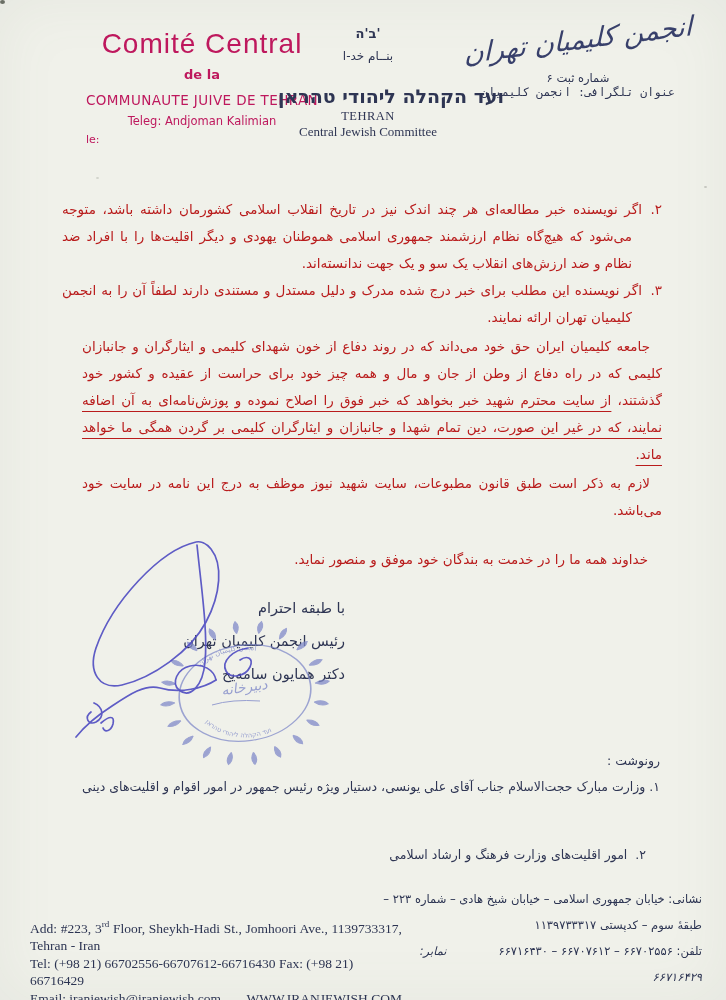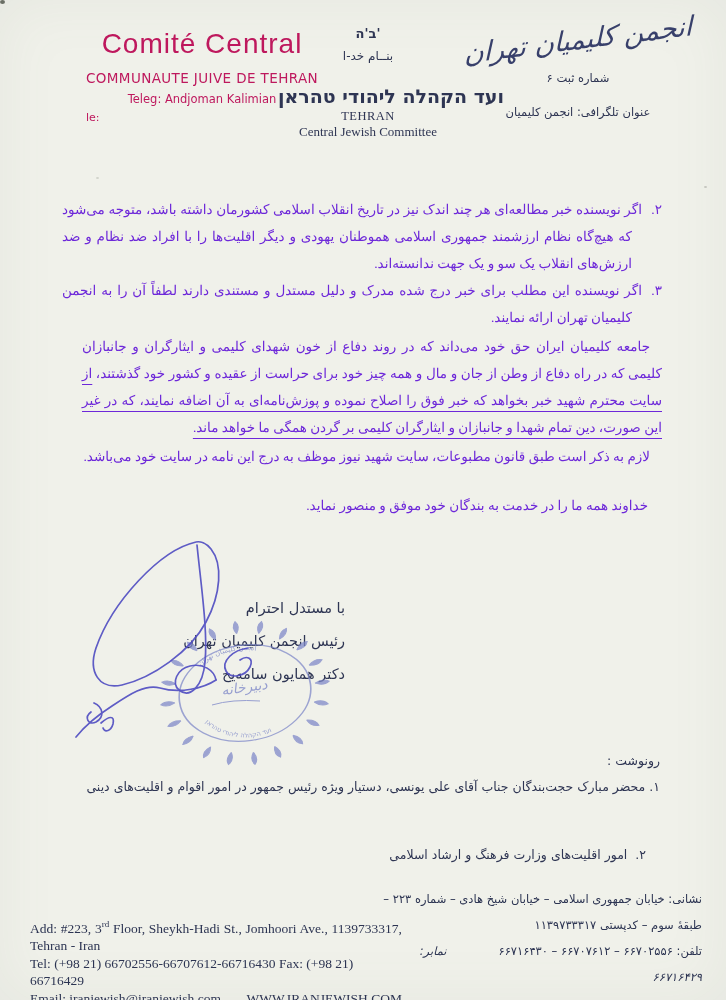--- a/index.html
+++ b/index.html
@@ -29,27 +29,27 @@
   .hdr-center .teh{font-size:12.5px;margin-top:2px;font-family:"Liberation Serif",serif;letter-spacing:.5px;}
   .hdr-center .cjc{font-size:13px;font-family:"Liberation Serif",serif;}
 
   .hdr-right{position:absolute;right:28px;top:24px;width:240px;text-align:center;direction:rtl;}
   .hdr-right .callig{
     font-size:27px;font-style:italic;color:#38406b;
     transform:rotate(-7deg) skewX(-6deg);transform-origin:center;
     white-space:nowrap;letter-spacing:1px;
   }
   .hdr-right .reg{font-size:11.5px;margin-top:16px;}
-  .hdr-right .telegfa{font-size:11.5px;margin-top:20px;}
+  .hdr-right .telegfa{font-size:11.5px;margin-top:0;font-family:Liberation Mono, monospace;}
 
   
   .letter-body{
     position:absolute;right:64px;top:196px;width:600px;
     direction:rtl;text-align:justify;
-    font-size:13.5px;line-height:27px;color:#6d28d9;font-family:Liberation Serif, serif;
+    font-size:13.5px;line-height:27px;color:#b91c1c;
   }
   .num-item{padding-right:30px;text-indent:-30px;}
   .num-item .no{display:inline-block;width:20px;text-indent:0;}
   .para{text-indent:12px;margin-top:2px;margin-left:20px;}
   .u{text-decoration:underline;text-underline-offset:6px;text-decoration-thickness:1px;}
   .prayer{margin-top:22px;text-indent:14px;}
 
   
   .sig-block{position:absolute;right:381px;top:592px;direction:rtl;text-align:right;font-size:14.5px;line-height:33px;white-space:nowrap;}
   .sig-svg{position:absolute;left:0;top:0;pointer-events:none;}
@@ -72,20 +72,21 @@
 <body>
 
 <div class="page">
 
   <div class="speck" style="left:0px;top:0px;width:5px;height:4px;opacity:.8"></div>
   <div class="speck" style="left:704px;top:186px;width:3px;height:2px;opacity:.25"></div>
   <div class="speck" style="left:96px;top:177px;width:3px;height:2px;opacity:.18"></div>
 
   <div class="hdr-left">
     <div class="title">Comité Central</div>
+    <div class="dela">de la</div>
     <div class="org">COMMUNAUTE JUIVE DE TEHRAN</div>
     <div class="teleg">Teleg: Andjoman Kalimian</div>
     <div class="le">le:</div>
   </div>
 
   <div class="hdr-center">
     <div class="bh">ב'ה'</div>
     <div class="besm">بنــام خد-ا</div>
     <div class="heb">ועד הקהלה ליהודי טהראן</div>
     <div class="teh">TEHRAN</div>
@@ -100,21 +101,21 @@
 
   <div class="letter-body">
     <div class="num-item"><span class="no">۲.</span><span>اگر نویسنده خبر مطالعه‌ای هر چند اندک نیز در تاریخ انقلاب اسلامی کشورمان داشته باشد، متوجه می‌شود که هیچ‌گاه نظام ارزشمند جمهوری اسلامی هموطنان یهودی و دیگر اقلیت‌ها را با افراد ضد نظام و ضد ارزش‌های انقلاب یک سو و یک جهت ندانسته‌اند.</span></div>
     <div class="num-item"><span class="no">۳.</span><span>اگر نویسنده این مطلب برای خبر درج شده مدرک و دلیل مستدل و مستندی دارند لطفاً آن را به انجمن کلیمیان تهران ارائه نمایند.</span></div>
     <div class="para"><span>جامعه کلیمیان ایران حق خود می‌داند که در روند دفاع از خون شهدای کلیمی و ایثارگران و جانبازان کلیمی که در راه دفاع از وطن از جان و مال و همه چیز خود برای حراست از عقیده و کشور خود گذشتند، </span><span class="u">از سایت محترم شهید خبر بخواهد که خبر فوق را اصلاح نموده و پوزش‌نامه‌ای به آن اضافه نمایند، که در غیر این صورت، دین تمام شهدا و جانبازان و ایثارگران کلیمی بر گردن همگی ما خواهد ماند.</span></div>
     <div class="para"><span>لازم به ذکر است طبق قانون مطبوعات، سایت شهید نیوز موظف به درج این نامه در سایت خود می‌باشد.</span></div>
     <div class="prayer">خداوند همه ما را در خدمت به بندگان خود موفق و منصور نماید.</div>
   </div>
 
   <div class="sig-block">
-    <div>با مستدل احترام</div>
+    <div>با طبقه احترام</div>
     <div>رئیس انجمن کلیمیان تهران</div>
     <div>دکتر همایون سامه‌یح</div>
   </div>
 
   <svg class="sig-svg" width="726" height="1000" viewBox="0 0 726 1000">
     <defs>
       <path id="petal" d="M 0,-60 q 4,-7 0,-12 q -4,5 0,12"></path>
       <path id="arcTop" d="M 185,700 A 60,50 0 1 1 305,700" fill="none"></path>
       <path id="arcBot" d="M 200,716 A 50,38 0 0 0 290,716" fill="none"></path>
     </defs>
@@ -155,21 +156,21 @@
       <path d="M 196,542 C 160,550 112,602 96,648 C 88,672 99,690 122,685 C 152,678 190,652 206,622 C 221,594 223,564 211,549 C 206,543 200,541 196,542"></path>
       <path d="M 197,545 C 201,585 208,632 205,662 C 203,686 190,699 179,690 C 171,683 177,669 190,666 C 203,663 214,670 216,680"></path>
       <path d="M 248,648 C 233,650 221,661 226,671 C 230,679 245,677 250,667 C 254,658 247,655 240,660"></path>
       <path d="M 216,680 C 204,688 180,694 160,688 C 145,684 130,694 112,706 C 98,715 84,727 76,737"></path>
       <path d="M 94,703 C 103,707 105,717 96,722 C 88,726 84,717 91,712 M 101,723 C 109,716 115,715 113,724 C 111,731 105,733 103,728"></path>
     </g>
   </svg>
 
   <div class="cc">
     <div class="cc-label">رونوشت :</div>
-    <div class="cc-item"><span>۱.</span> <span>محضر مبارک حجت‌بندگان جناب آقای علی یونسی، دستیار ویژه رئیس جمهور در امور اقوام و اقلیت‌های دینی</span></div>
+    <div class="cc-item"><span>۱.</span> <span>وزارت مبارک حجت‌الاسلام جناب آقای علی یونسی، دستیار ویژه رئیس جمهور در امور اقوام و اقلیت‌های دینی</span></div>
     <div class="cc-item second"><span>۲.</span>&nbsp;&nbsp;<span>امور اقلیت‌های وزارت فرهنگ و ارشاد اسلامی</span></div>
   </div>
 
   <div class="ftr-en">
     <div class="j"><span>Add: #223, 3</span><sup>rd</sup><span> Floor, Sheykh-Hadi St., Jomhoori Ave., 1139733317,</span></div>
     <div>Tehran - Iran</div>
     <div>Tel: (+98 21) 66702556-66707612-66716430  Fax: (+98 21) 66716429</div>
     <div class="row">
       <span>Email: iranjewish@iranjewish.com</span>
       <span>WWW.IRANJEWISH.COM</span>

